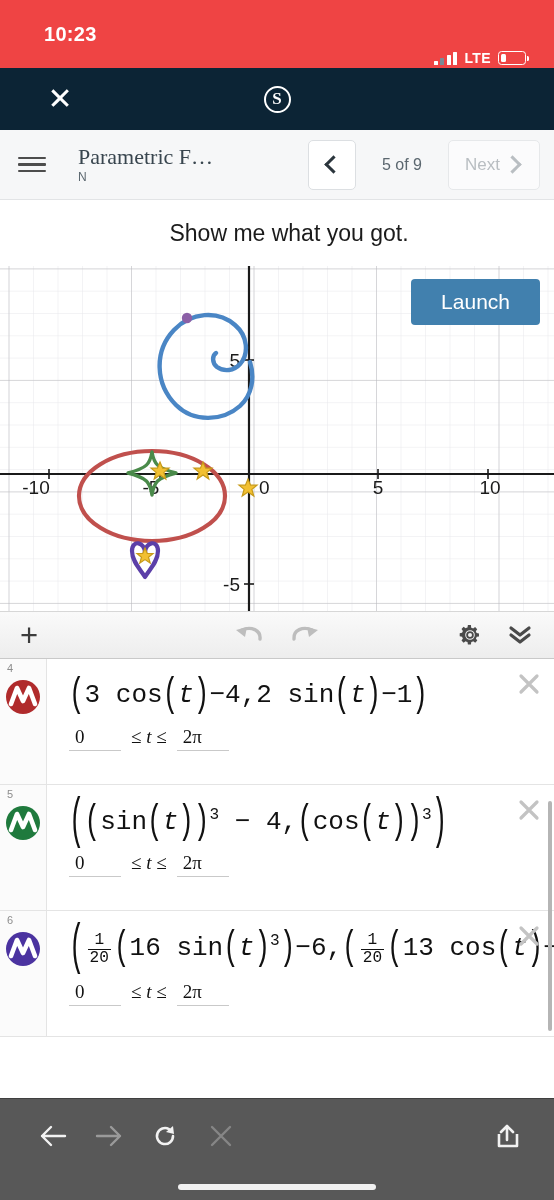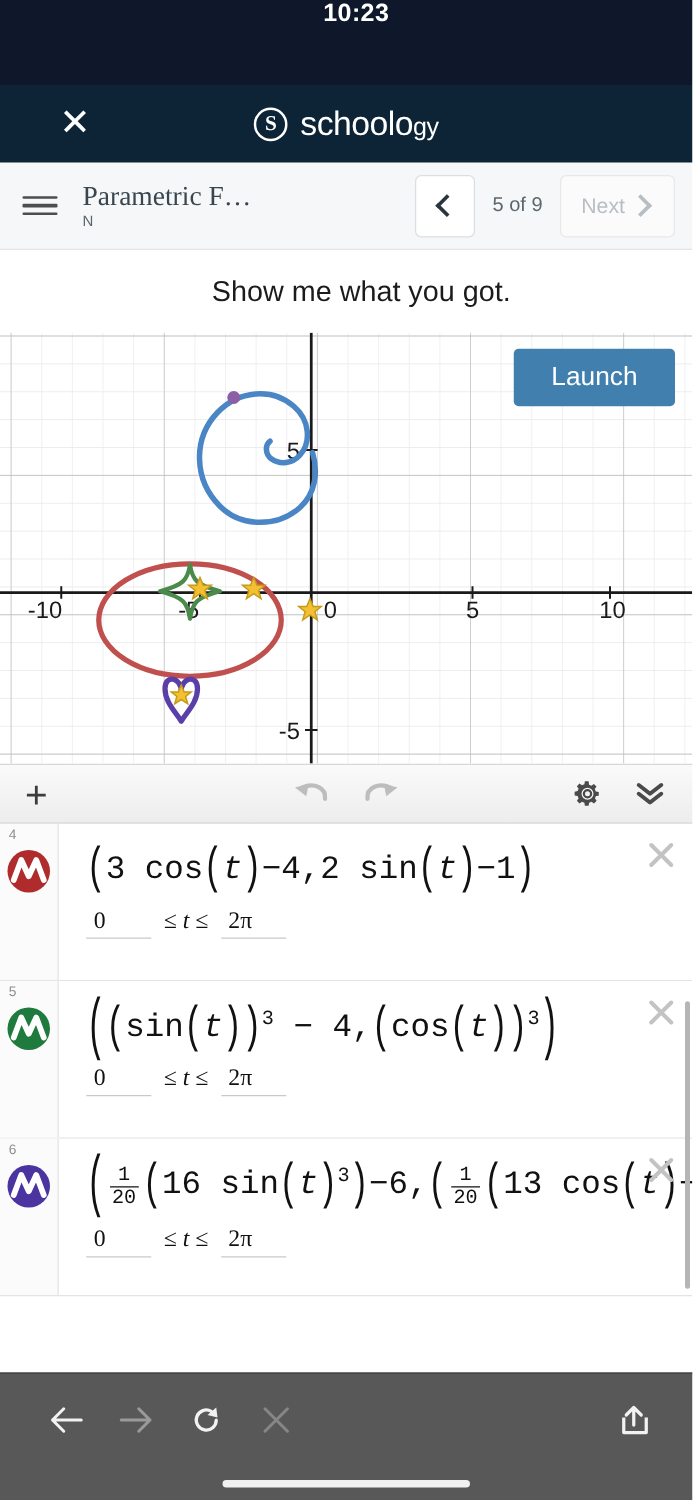--- a/index.html
+++ b/index.html
@@ -7,27 +7,26 @@
   body {
     font-family: "Liberation Sans", sans-serif;
     background: #ffffff;
     overflow: hidden;
     position: relative;
   }
 
   
   .statusbar {
     height: 68px;
-    background: #0f172a;
+    background: #ef4444;
     display: flex;
     align-items: center;
     justify-content: space-between;
     padding: 0 28px 0 44px;
     color: #ffffff;
-    flex-direction: column;
   }
   .status-time {
     font-size: 20px;
     font-weight: bold;
     letter-spacing: 0.3px;
   }
   .status-right {
     display: flex;
     align-items: center;
     gap: 7px;
@@ -101,21 +100,21 @@
   .brand-name .small-y { font-size: 20px; }
 
   
   .navrow {
     height: 70px;
     background: #f6f7f8;
     border-bottom: 1px solid #e2e4e6;
     display: flex;
     align-items: center;
     padding: 0 14px 0 18px;
-    gap: 10px;
+    gap: 22px;
   }
   .hamburger { width: 28px; display: flex; flex-direction: column; gap: 4px; cursor: pointer; flex: 0 0 auto; }
   .hamburger span { display: block; height: 2.6px; background: #4d4d4d; border-radius: 1px; }
   .nav-titlewrap { flex: 1 1 auto; min-width: 0; padding-left: 10px; }
   .nav-title {
     font-family: "Liberation Serif", serif;
     font-size: 22px;
     color: #39464f;
     white-space: nowrap;
     overflow: hidden;
@@ -388,21 +387,20 @@
     <div class="battery">
       <div class="battery-fill"></div>
     </div>
   </div>
 </div>
 
 <div class="app-header">
   <div class="close-x">✕</div>
   <div class="brand">
     <div class="brand-mark">S</div>
-    <div class="brand-name"><span>schoolo</span><span class="small-y">gy</span></div>
   </div>
 </div>
 
 <div class="navrow">
   <div class="hamburger">
     <span></span>
       <span></span>
       <span></span>
   </div>
   <div class="nav-titlewrap">

